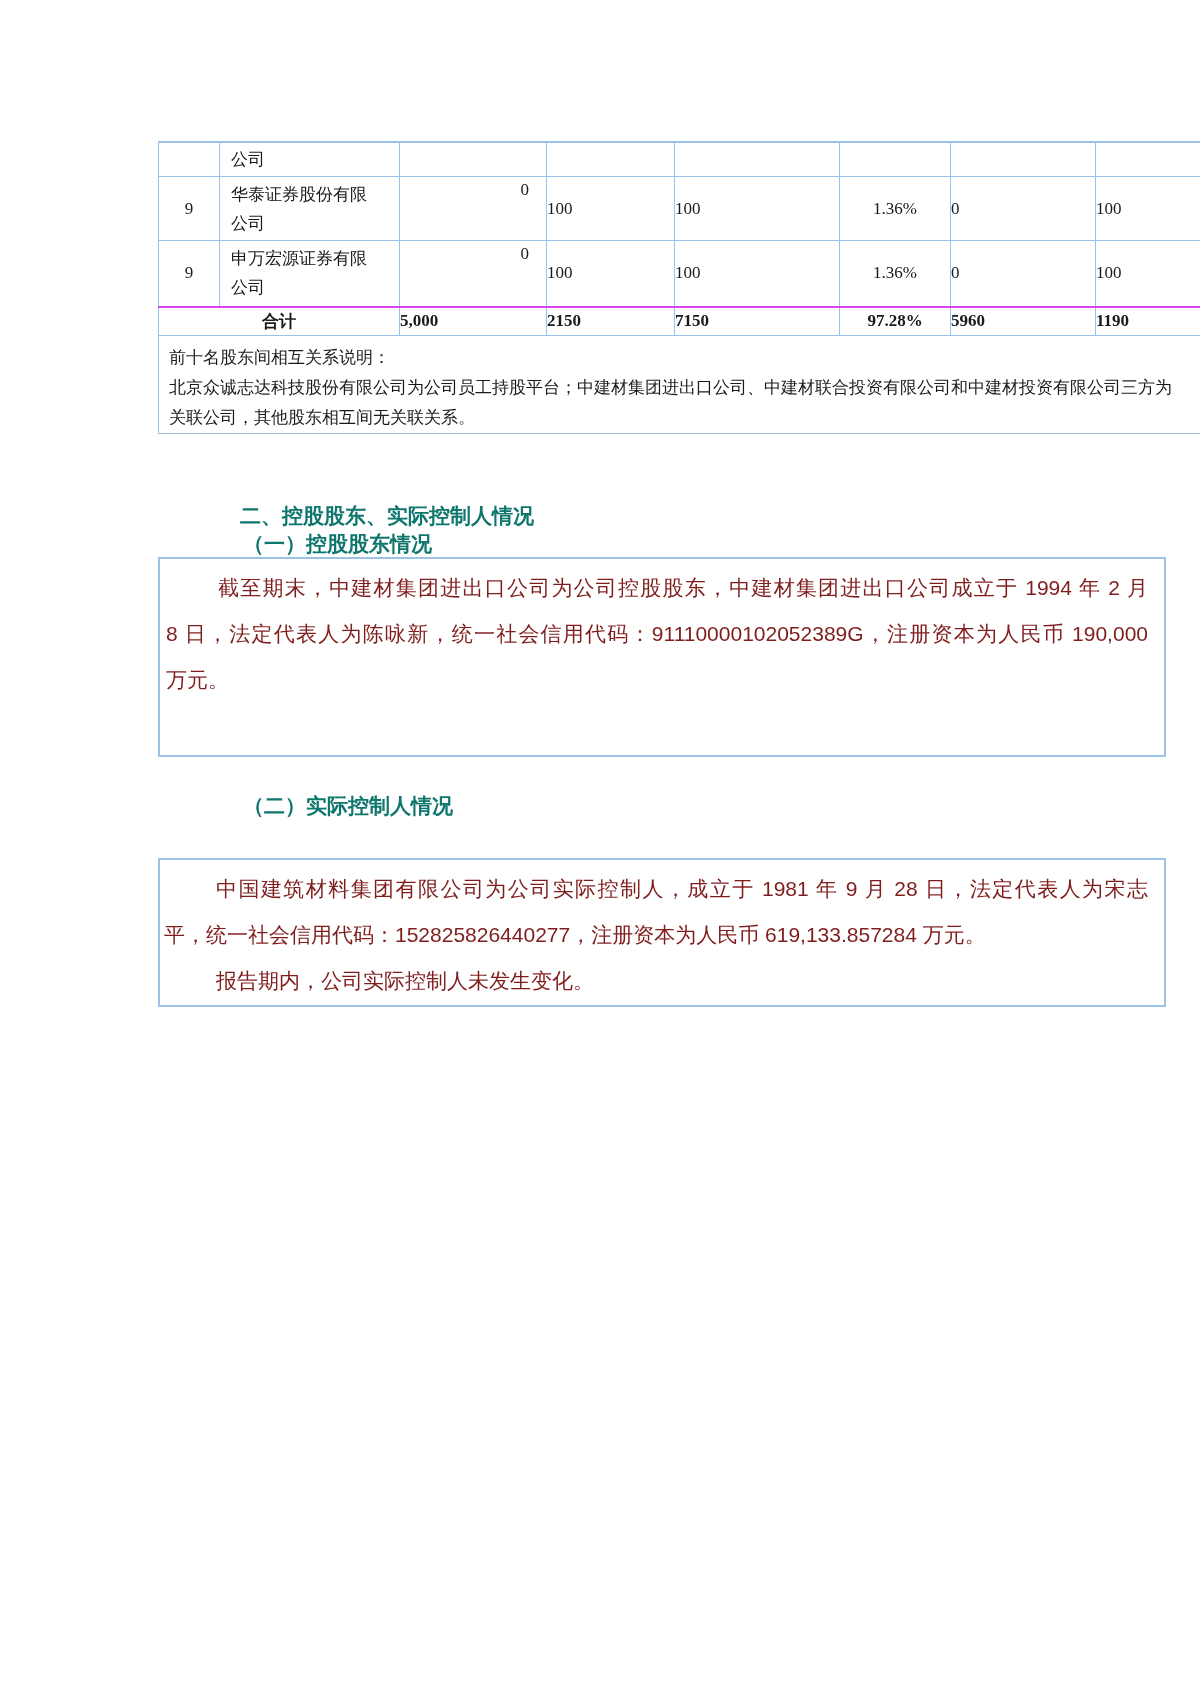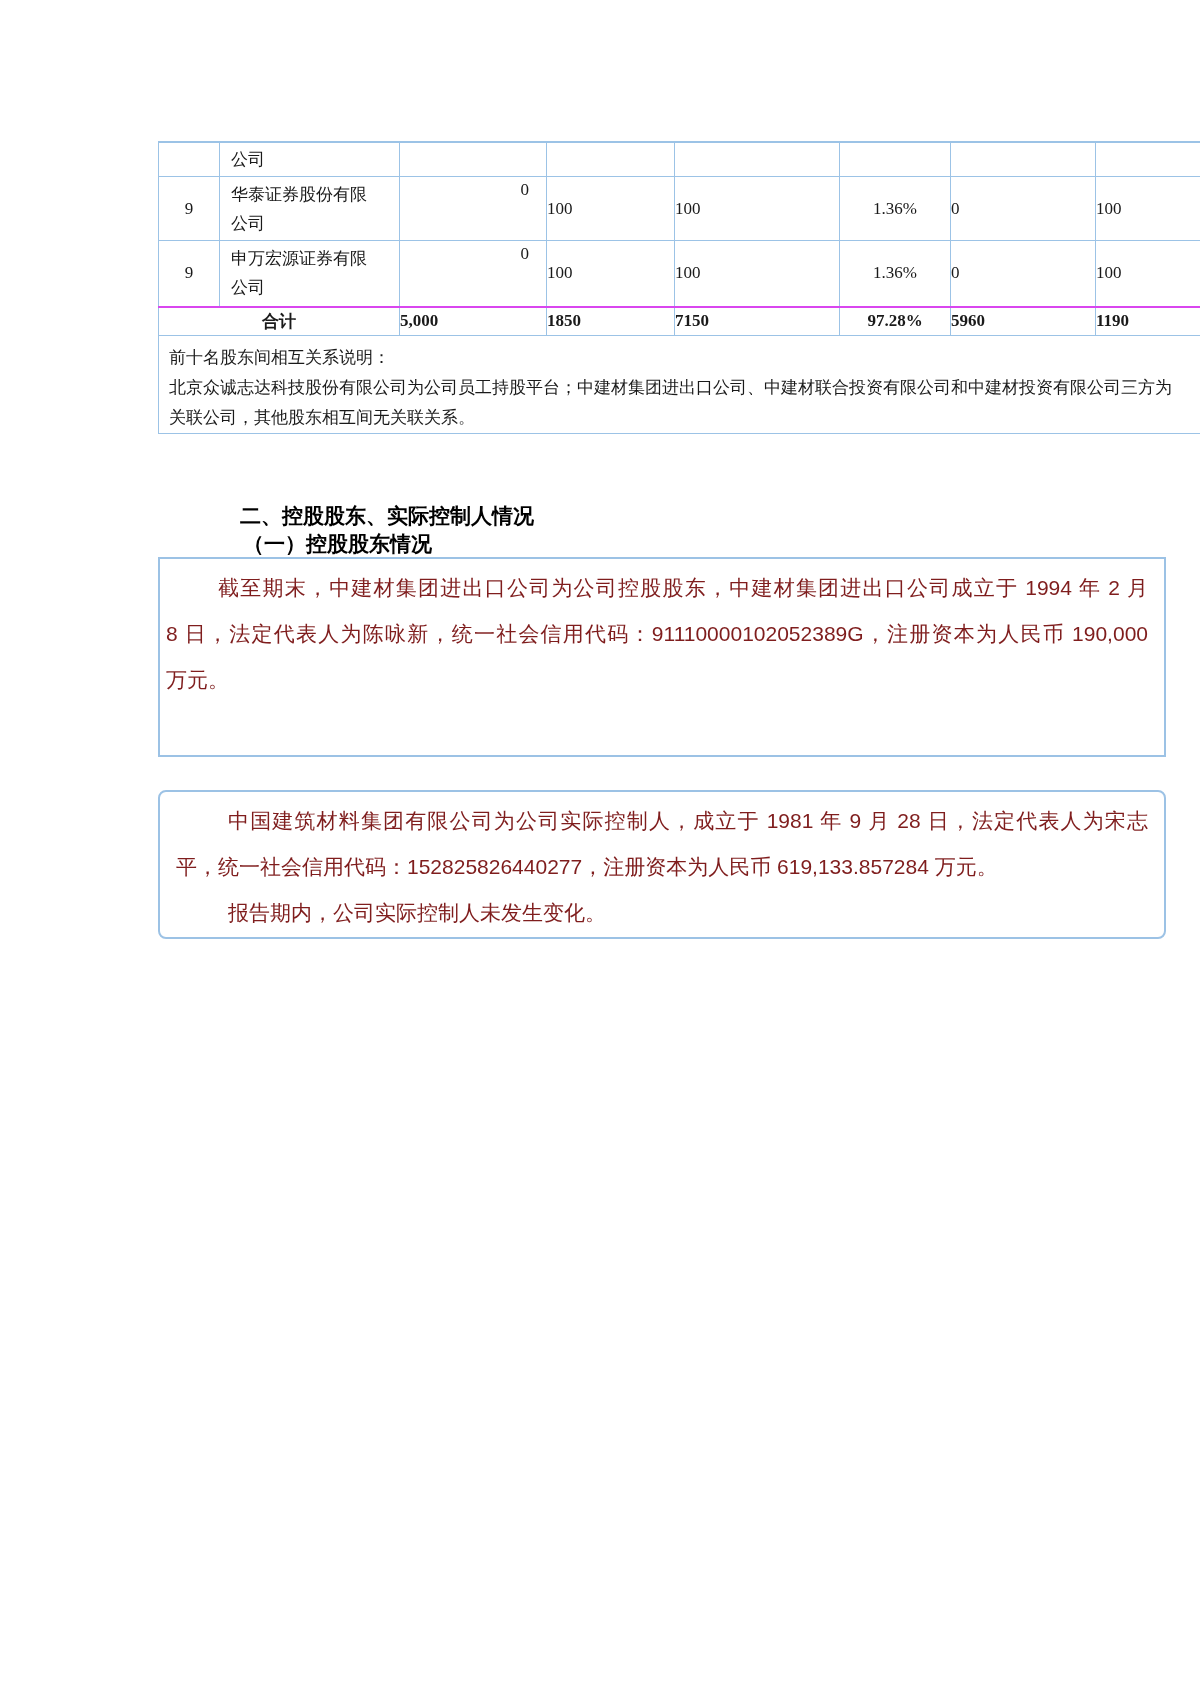--- a/index.html
+++ b/index.html
@@ -30,35 +30,35 @@
   td.pct   { text-align:center; vertical-align:middle; }
   td.total-label { text-align:center; vertical-align:middle; }
   td.notecell {
     vertical-align:top; text-align:left;
     padding:7px 10px 0 10px; line-height:30px; font-size:17px;
   }
 
   
   .hd {
     position:absolute; font-family:"Liberation Sans","DejaVu Sans",sans-serif;
-    font-weight:bold; font-size:21px; color:#000000; white-space:nowrap;
+    font-weight:bold; font-size:21px; color:#0f766e; white-space:nowrap;
   }
   .hd-main { left:140px; top:502px; }
   .hd-sub1 { left:143px; top:530px; }
   .hd-sub2 { left:143px; top:792px; }
 
   
   .box {
     position:absolute; left:58px; width:1008px;
     border:2px solid #9CC2E5; background:#ffffff;
     font-family:"Liberation Sans","DejaVu Sans",sans-serif;
     font-size:21px; color:#7f1d1d; overflow:hidden;
   }
   .box1 { top:557px; height:200px; padding:6px 16px 0 6px; }
-  .box2 { top:790px; height:149px; padding:6px 16px 0 16px;border-radius:8px; }
+  .box2 { top:858px; height:149px; padding:6px 16px 0 4px; }
   .ln { line-height:46px; white-space:nowrap; overflow:hidden; }
   .indent { padding-left:52px; }
   .fill { text-align:justify; text-align-last:justify; }
   .gap-top { margin-top:4px; }
 </style>
 </head>
 <body>
 
 <div class="page">
 
@@ -100,21 +100,21 @@
         <td class="numtop">0</td>
         <td class="num">100</td>
         <td class="num">100</td>
         <td class="pct">1.36%</td>
         <td class="num">0</td>
         <td class="num">100</td>
       </tr>
       <tr class="r-total">
         <td class="total-label" colspan="2">合计</td>
         <td class="num">5,000</td>
-        <td class="num">1850</td>
+        <td class="num">2150</td>
         <td class="num">7150</td>
         <td class="pct">97.28%</td>
         <td class="num">5960</td>
         <td class="num">1190</td>
       </tr>
       <tr class="r-note">
         <td class="notecell" colspan="8">
           <div>前十名股东间相互关系说明：</div>
           <div>北京众诚志达科技股份有限公司为公司员工持股平台；中建材集团进出口公司、中建材联合投资有限公司和中建材投资有限公司三方为</div>
           <div>关联公司，其他股东相互间无关联关系。</div>

